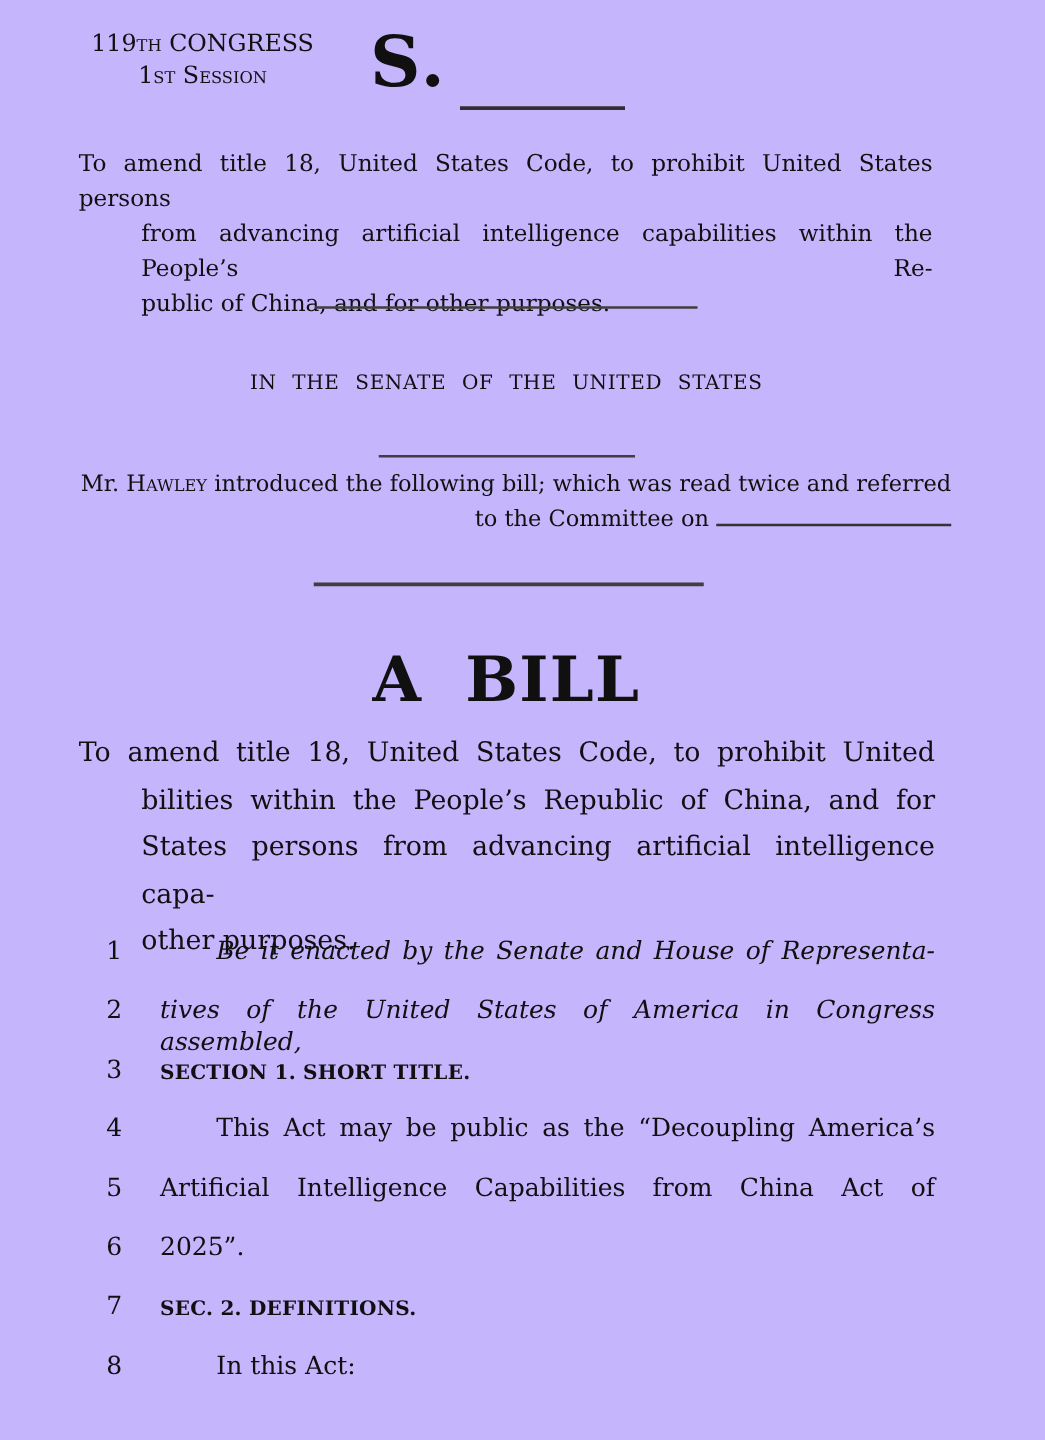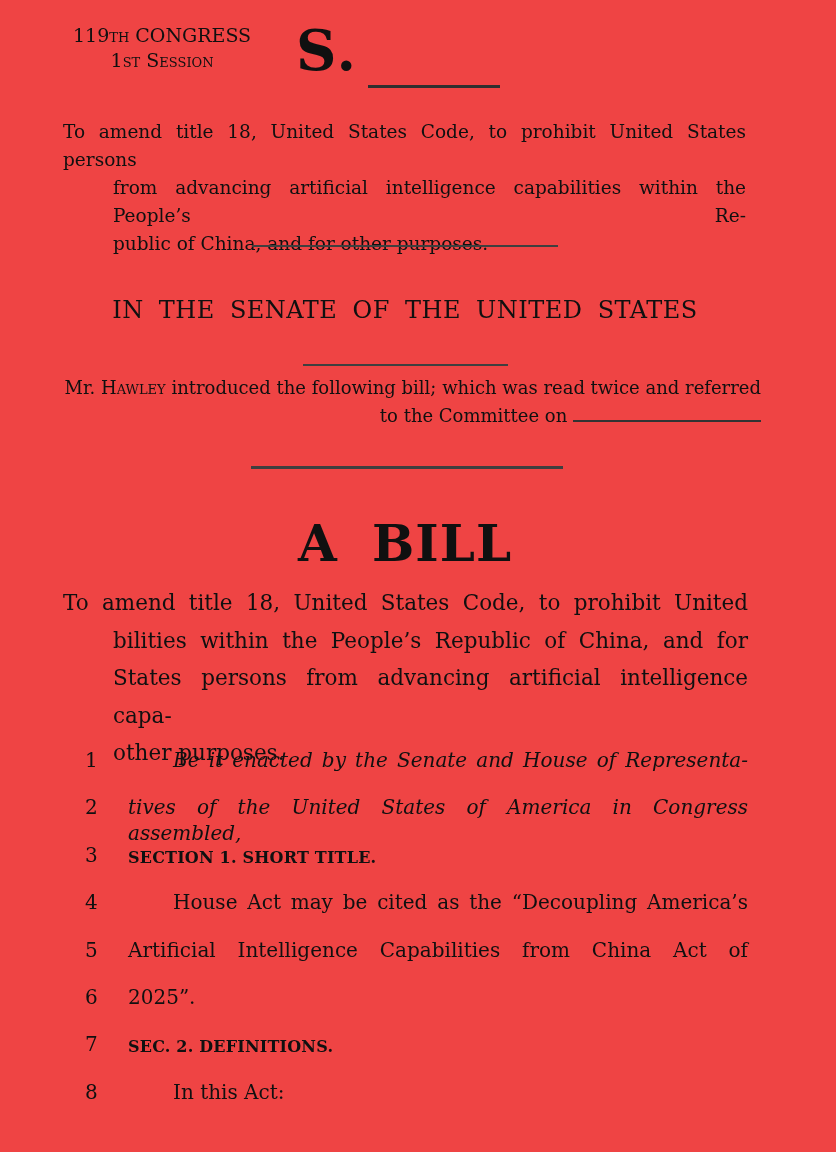--- a/index.html
+++ b/index.html
@@ -1,19 +1,19 @@
 <!DOCTYPE html>
 <html><head>
 <meta charset="utf-8">
 <style>
   html,body { margin:0; padding:0; background:#ffffff; }
   .page {
     position:relative;
     width:836px; height:1152px;
-    background:#ef4444;
+    background:#c4b5fd;
     color:#101010;
     font-family:"DejaVu Serif","Liberation Serif",serif;
     overflow:hidden;
   }
 
   
   .masthead {
     position:absolute; top:24px; left:73px;
     text-align:center; font-size:19px; line-height:23px;
     white-space:nowrap;
@@ -41,21 +41,21 @@
 
   
   .rule { position:absolute; background:#3f3f3f; }
   .rule-top       { top:245px; left:252px; width:306px; height:2px; }
   .rule-spon-top  { top:364px; left:303px; width:205px; height:2px; }
   .rule-spon-bot  { top:466px; left:251px; width:312px; height:3px; }
 
   
   .chamber {
     position:absolute; top:296px; left:63px; width:684px;
-    text-align:center; font-size:24px; word-spacing:7px; letter-spacing:.5px;
+    text-align:center; font-size:16px; word-spacing:7px; letter-spacing:.5px;
     white-space:nowrap;
   }
 
   
   .sponsor {
     position:absolute; top:374px; left:55px; width:706px;
     text-align:right; font-size:18px; line-height:28px;
   }
   .committee-blank {
     display:inline-block; width:188px; height:2px;
@@ -135,21 +135,21 @@
     <div class="brow it just">
       <div class="bnum">2</div>
       <div class="btxt">tives of the United States of America in Congress assembled,</div>
     </div>
     <div class="brow head">
       <div class="bnum">3</div>
       <div class="btxt">SECTION 1. SHORT TITLE.</div>
     </div>
     <div class="brow ind just">
       <div class="bnum">4</div>
-      <div class="btxt">House Act may be cited as the “Decoupling America’s</div>
+      <div class="btxt">This Act may be public as the “Decoupling America’s</div>
     </div>
     <div class="brow just">
       <div class="bnum">5</div>
       <div class="btxt">Artificial Intelligence Capabilities from China Act of</div>
     </div>
     <div class="brow">
       <div class="bnum">6</div>
       <div class="btxt">2025”.</div>
     </div>
     <div class="brow head">

